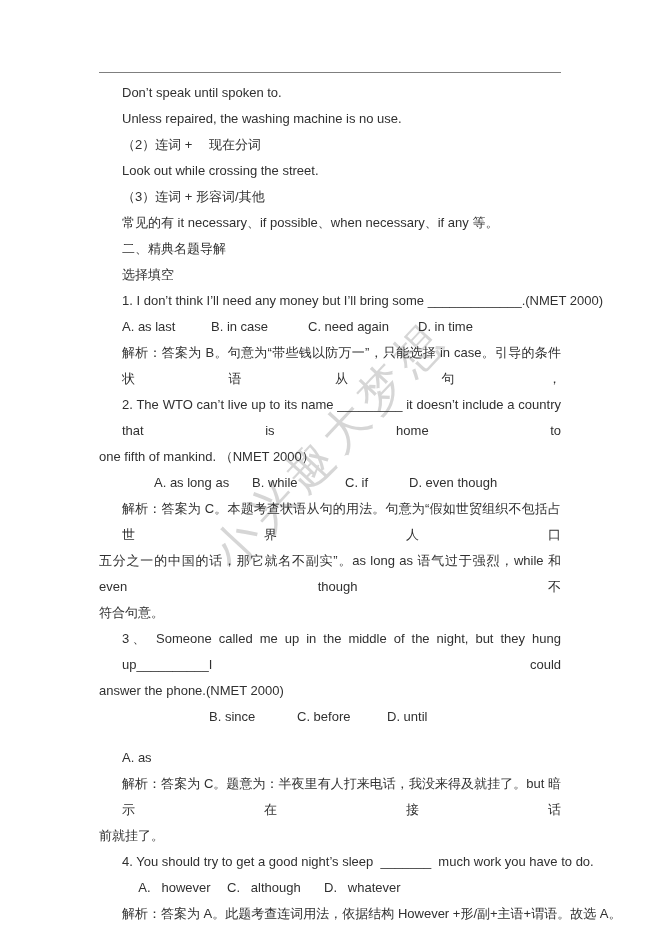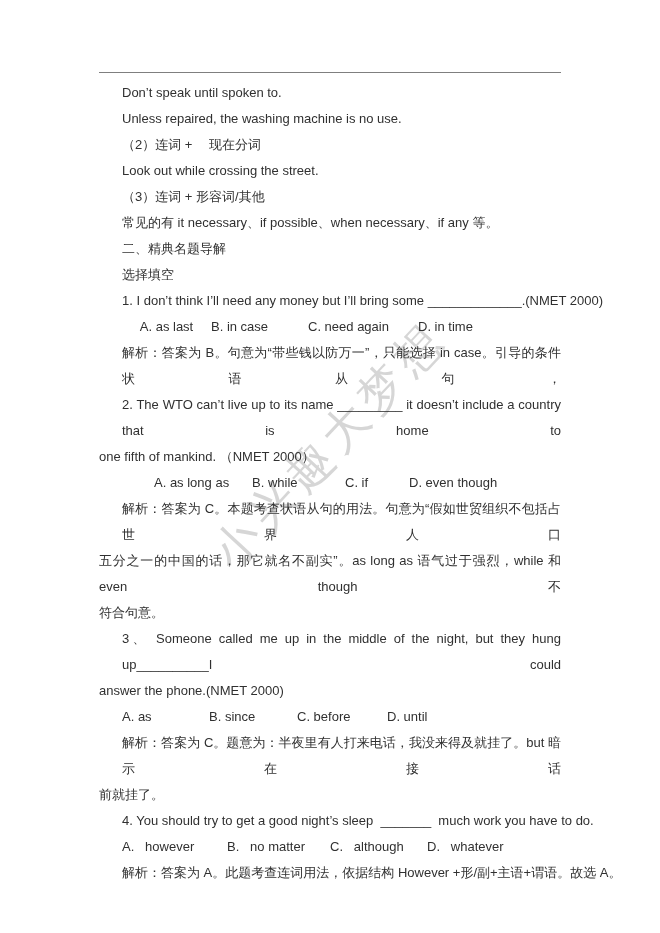--- a/index.html
+++ b/index.html
@@ -52,24 +52,24 @@
   }
   .ln { white-space: pre; }
   .ind { padding-left: 23px; }
   .fill {
     white-space: normal;
     text-align: justify;
     text-align-last: justify;
   }
   .row { display: flex; padding-left: 23px; white-space: pre; }
   
-  .q1a { width: 89px; text-align: center; }  .q1b { width: 97px; }  .q1c { width: 110px; }
+  .q1a { width: 89px; }  .q1b { width: 97px; }  .q1c { width: 110px; }
   .q2a { width: 98px; margin-left: 32px; }  .q2b { width: 93px; }  .q2c { width: 64px; }
-  .q3a { width: 87px; }  .q3b { width: 88px; }  .q3c { width: 90px; }
-  .q4a { width: 105px; } .q4b { width: 103px; } .q4c { width: 97px; }
+  .q3a { width: 87px; margin-top: 41px; }  .q3b { width: 88px; }  .q3c { width: 90px; }
+  .q4a { width: 105px; text-align: center; } .q4b { width: 103px; } .q4c { width: 97px; }
 </style>
 </head>
 <body>
 
 <div class="page">
 
   <div class="watermark">小兴趣大梦想</div>
 
   <div class="rule"></div>
 
@@ -115,20 +115,19 @@
       <span class="q3b">B. since</span>
       <span class="q3c">C. before</span>
       <span>D. until</span>
     </div>
     <div class="ln ind fill">解析：答案为 C。题意为：半夜里有人打来电话，我没来得及就挂了。but 暗示在接话</div>
     <div class="ln">前就挂了。</div>
 
     <div class="ln ind">4. You should try to get a good night’s sleep  _______  much work you have to do.</div>
     <div class="row">
       <span class="q4a">A.   however</span>
-      <span class="q4b">B.   no matter</span>
       <span class="q4c">C.   although</span>
       <span>D.   whatever</span>
     </div>
     <div class="ln ind">解析：答案为 A。此题考查连词用法，依据结构 However +形/副+主语+谓语。故选 A。</div>
 
   </div>
 </div>
 
 </body></html>

